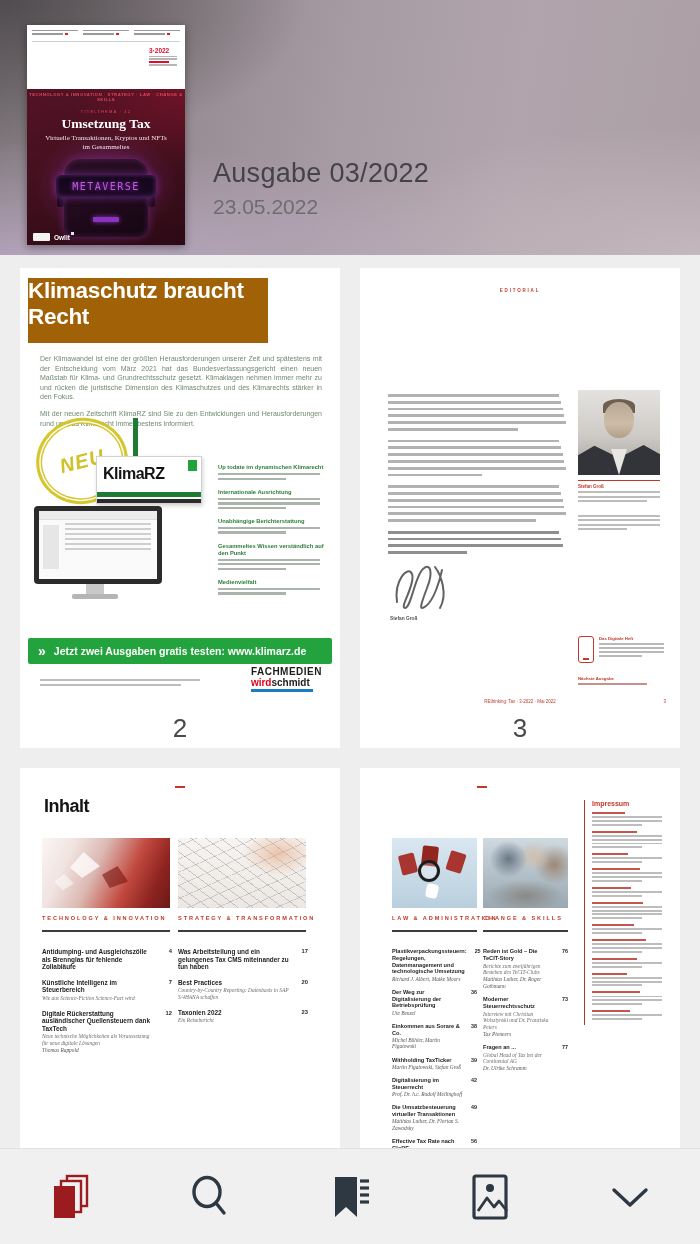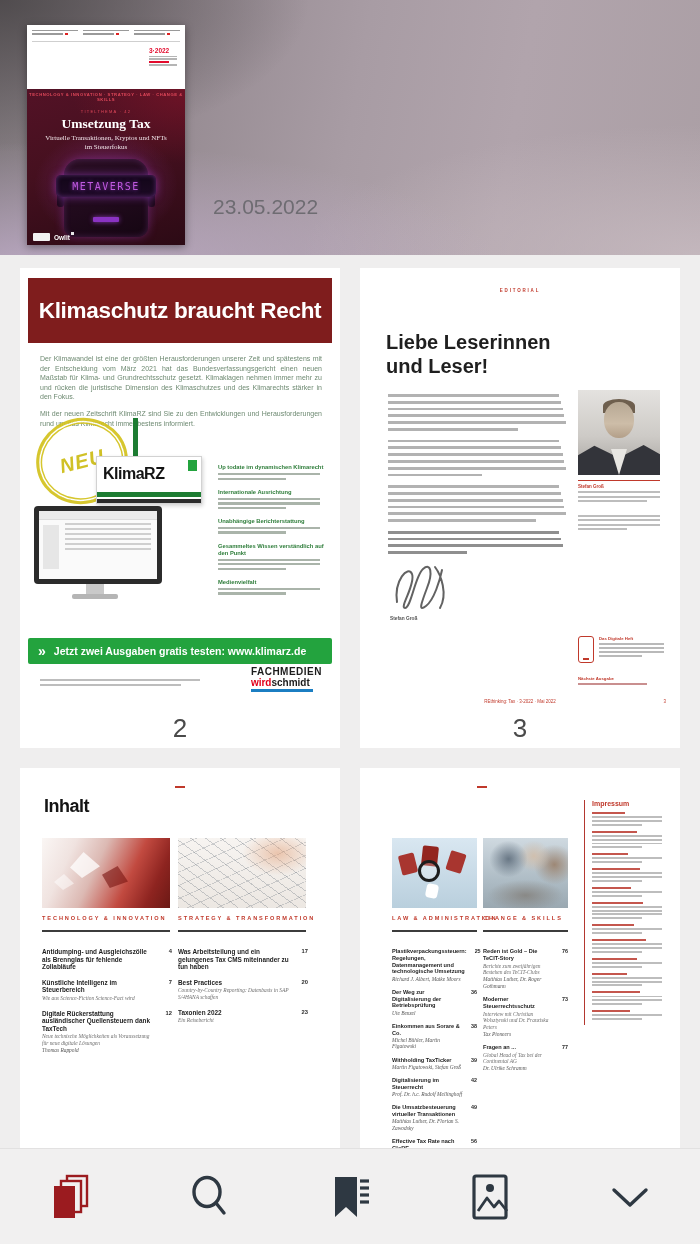--- a/index.html
+++ b/index.html
@@ -64,22 +64,22 @@
   .cov-logos .owlit{color:#fff;font-weight:bold;font-size:6.5px;position:relative;padding-right:4px;}
   .cov-logos .owlit:after{content:"";position:absolute;right:0;top:-2px;width:3px;height:3px;background:#e8e8e8;}
 
   
   .card{position:absolute;width:320px;height:480px;background:#fff;overflow:hidden;}
   .c1{left:20px;top:268px;} .c2{left:360px;top:268px;}
   .c3{left:20px;top:768px;} .c4{left:360px;top:768px;}
   .pnum{position:absolute;bottom:4px;left:0;width:100%;text-align:center;font-size:26px;color:#4a4a4a;}
 
   
-  .p2-band{position:absolute;left:8px;top:10px;width:304px;height:65px;background:#7f1d1d;
-    display:flex;align-items:center;justify-content:center;}
+  .p2-band{position:absolute;left:8px;top:10px;width:240px;height:65px;background:#a16207;
+    display:flex;align-items:flex-start;justify-content:center;}
   .p2-band span{color:#fff;font-weight:bold;font-size:22.5px;letter-spacing:-.3px;}
   .p2-body{position:absolute;left:20px;top:86px;width:282px;font-size:7px;line-height:9.6px;
     color:#6e8a72;text-align:justify;}
   .p2-body p{margin:0 0 7px 0;}
   .stamp{position:absolute;left:16px;top:150px;width:92px;height:86px;border:3px solid #d3c21d;
     border-radius:50%;transform:rotate(-14deg);display:flex;align-items:center;justify-content:center;
     box-shadow:inset 0 0 0 1.5px #fff, inset 0 0 0 3px #d3c21d;opacity:.92;}
   .stamp span{color:#cdbc14;font-weight:bold;font-style:italic;font-size:20px;letter-spacing:1px;}
   .krz-box{position:absolute;left:76px;top:188px;width:106px;height:48px;background:#fff;
     border:1px solid #d2d2d2;box-shadow:1px 2px 4px rgba(0,0,0,.18);text-align:center;}
@@ -237,36 +237,37 @@
         <div class="no">3·2022</div>
         <i></i>
           <i></i>
           <i class="red"></i>
           <i></i>
       </div>
       <div class="cov-dark">
         <div class="cov-tagline">TECHNOLOGY &amp; INNOVATION · STRATEGY · LAW · CHANGE &amp; SKILLS</div>
         <div class="cov-kicker">TITELTHEMA · 42</div>
         <div class="cov-title">Umsetzung Tax</div>
-        <div class="cov-sub">Virtuelle Transaktionen, Kryptos und NFTs im Steuerfokus</div>
+        <div class="cov-sub">Virtuelle Transaktionen, Kryptos und NFTs im Gesammeltes</div>
         <div class="robot">
           <div class="ear l"></div>
             <div class="ear r"></div>
           <div class="head"></div>
           <div class="visor">
               <span>METAVERSE</span>
             </div>
           <div class="mouth"></div>
         </div>
         <div class="cov-logos">
           <div class="blk"></div>
           <div class="owlit">Owlit</div>
         </div>
       </div>
     </div>
+    <div class="hdr-title">Ausgabe 03/2022</div>
     <div class="hdr-date">23.05.2022</div>
   </div>
 
   <div class="card c1">
     <div class="p2-band">
       <span>Klimaschutz braucht Recht</span>
       </div>
     <div class="p2-body">
       <p>Der Klimawandel ist eine der größten Herausforderungen unserer Zeit und spätestens mit der Entscheidung vom März 2021 hat das Bundesverfassungsgericht einen neuen Maßstab für Klima- und Grundrechtsschutz gesetzt. Klimaklagen nehmen immer mehr zu und rücken die juristische Dimension des Klimaschutzes und des Klimarechts stärker in den Fokus.</p>
       <p>Mit der neuen Zeitschrift KlimaRZ sind Sie zu den Entwicklungen und Herausforderungen rund um das Klimarecht immer bestens informiert.</p>
@@ -335,23 +336,20 @@
     <div class="p2-foot-r">
       <div class="l1">FACHMEDIEN</div>
       <div class="l2"><span class="o">wird</span><span class="s">schmidt</span></div>
       <div class="ul"></div>
     </div>
     <div class="pnum">2</div>
   </div>
 
   <div class="card c2">
     <div class="p3-kicker">EDITORIAL</div>
-    <div class="p3-h">
-      <span>Liebe Leserinnen</span><br><span>und Leser!</span>
-    </div>
     <div class="ptext" style="left:28px;top:122px;width:180px;">
       <div class="pb">
           <i style="width: 95%;"></i>
           <i style="width: 96%;"></i>
           <i style="width: 97%;"></i>
           <i style="width: 98%;"></i>
           <i style="width: 99%;"></i>
           <i style="width: 72%;"></i>
         </div>
       <div class="pb">

